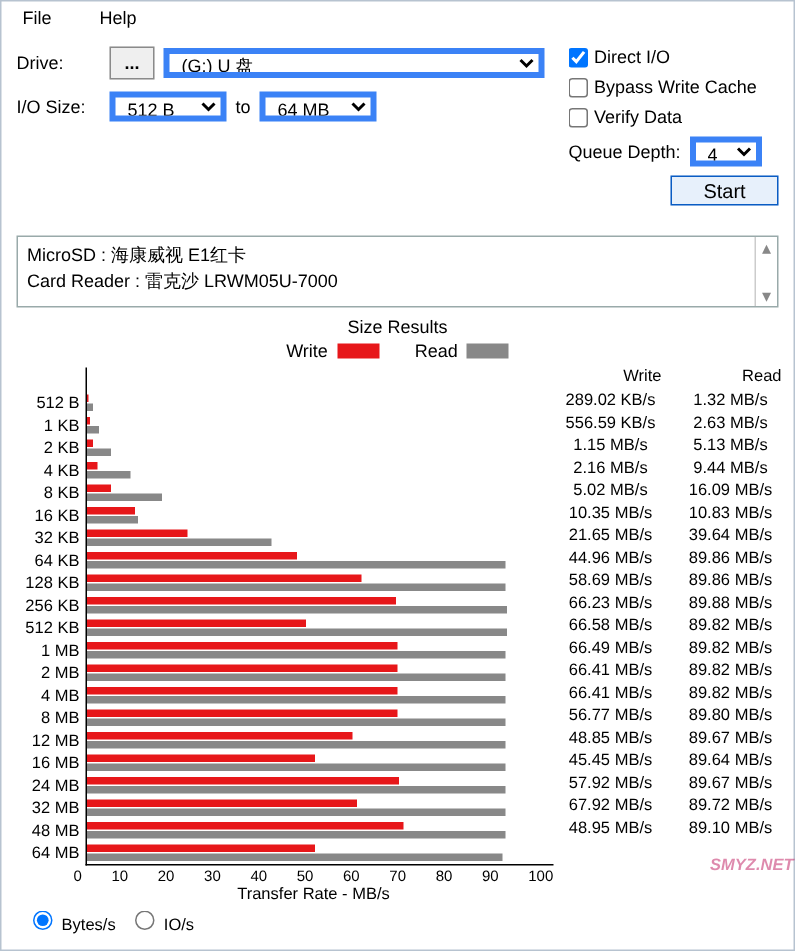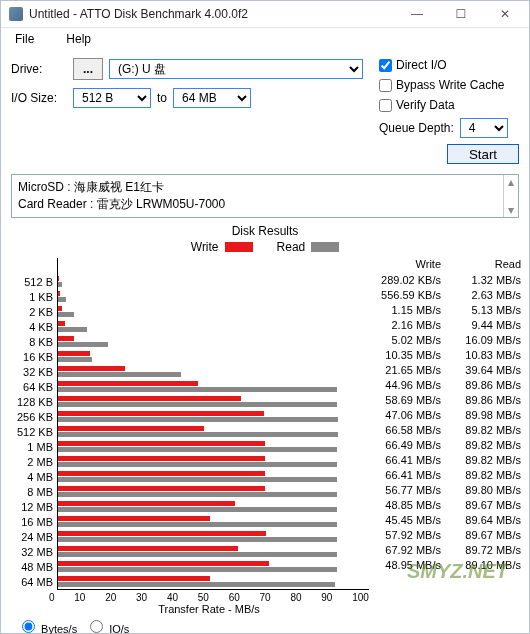--- a/index.html
+++ b/index.html
@@ -9,65 +9,56 @@
   .title{flex:1;color:#222}
   .win-btns{display:flex}
   .win-btn{width:44px;height:26px;display:flex;align-items:center;justify-content:center;color:#555}
   .menubar{display:flex;gap:16px;padding:2px 6px}
   .menu-item{padding:2px 8px;cursor:default}
   .body{padding:8px 10px 4px;display:flex;gap:16px}
   .form{flex:1;display:flex;flex-direction:column;gap:8px}
   .row{display:flex;align-items:center;gap:6px}
   .lbl{width:56px}
   .btn-small{width:28px;height:20px;border:1px solid #8a8a8a;background:#efefef;display:flex;align-items:center;justify-content:center;font-weight:bold;cursor:pointer}
-  select,.select{height:20px;border:1px solid #3b82f6;background:#fff;padding:0 4px;font:inherit}
+  select,.select{height:20px;border:4px solid #3b82f6;background:#fff;padding:0 4px;font:inherit}
   .long{flex:1}
   .right-col{display:flex;flex-direction:column;gap:6px;width:140px}
   .chk{display:flex;align-items:flex-end;gap:4px}
   .chk input{margin:0}
   .start-btn{width:72px;height:20px;border:1px solid #0a5cc3;background:#e7f0fb;cursor:pointer;align-self:flex-end}
-  .desc-box{margin:6px 10px 2px;height:38px;border:1px solid #9aa;background:#fff;padding:4px 6px;position:relative}
+  .desc-box{margin:16px 10px 2px;height:38px;border:1px solid #9aa;background:#fff;padding:4px 6px;position:relative}
   .desc-scroll{position:absolute;right:0;top:0;bottom:0;width:14px;border-left:1px solid #ccc;display:flex;flex-direction:column;justify-content:space-between;align-items:center;color:#888}
   .results-label{text-align:center;font-weight:normal;margin-top:4px}
   .legend{display:flex;justify-content:center;gap:24px;margin:2px 0 4px}
   .leg{display:flex;align-items:center;gap:6px}
   .sw{width:28px;height:10px}
   .sw.wr{background:#e7171a}
   .sw.rd{background:#888}
   .chart-area{display:flex;padding:0 8px}
   .labels-col{width:44px;display:flex;flex-direction:column;align-items:flex-end;padding-right:4px}
   .bars-col{flex:1;position:relative;border-left:1px solid #000;border-bottom:1px solid #000}
   .bar-row{height:15.0px;position:relative}
   .bar{position:absolute;height:5px}
   .bar.wr{background:#e7171a;top:2px}
   .bar.rd{background:#888;top:8px}
   .values-col{width:152px;display:flex;flex-direction:column;font-size:11px}
   .values-header{display:flex;justify-content:flex-end;gap:12px;font-size:11px;margin-bottom:2px}
   .values-header span{width:68px;text-align:right}
   .val-row{display:flex;justify-content:flex-end;gap:12px;height:15.0px;align-items:center}
-  .val-row span{width:68px;text-align:right}
+  .val-row span{width:68px;text-align:center}
   .axis-ticks{display:flex;justify-content:space-between;font-size:10px;padding:0 0 0 0;margin-top:2px;margin-left:48px;margin-right:160px}
   .axis-label{text-align:center;margin-left:48px;margin-right:160px;font-size:11px}
   .unit-radio{display:flex;gap:8px;padding:2px 16px;font-size:11px}
-  .watermark{position:absolute;right:21px;bottom:50px;font-size:20px;color:#4d7c0f;font-style:italic;font-weight:bold;opacity:0.5}
+  .watermark{position:absolute;right:0;bottom:50px;font-size:11px;color:#be185d;font-style:italic;font-weight:bold;opacity:0.5}
   .label-item{height:15.0px;display:flex;align-items:center;font-size:11px}
 </style>
 </head>
 <body>
 
 <div class="window" style="position:relative">
-  <div class="titlebar">
-    <div class="title-icon"></div>
-    <div class="title">Untitled - ATTO Disk Benchmark 4.00.0f2</div>
-    <div class="win-btns">
-      <div class="win-btn">—</div>
-      <div class="win-btn">☐</div>
-      <div class="win-btn close">✕</div>
-    </div>
-  </div>
 
   <div class="menubar">
     <div class="menu-item">File</div>
     <div class="menu-item">Help</div>
   </div>
 
   <div class="body">
     <div class="form">
       <div class="row">
         <span class="lbl">Drive:</span>
@@ -104,21 +95,21 @@
 
   <div class="desc-box">
     <div>MicroSD : 海康威视 E1红卡</div>
     <div>Card Reader : 雷克沙 LRWM05U-7000</div>
     <div class="desc-scroll">
         <span>▴</span>
         <span>▾</span>
       </div>
   </div>
 
-  <div class="results-label">Disk Results</div>
+  <div class="results-label">Size Results</div>
   <div class="legend">
     <div class="leg">
         <span>Write</span>
         <span class="sw wr"></span>
       </div>
     <div class="leg">
         <span>Read</span>
         <span class="sw rd"></span>
       </div>
   </div>
@@ -271,22 +262,22 @@
           </div>
           <div class="val-row">
             <span>44.96 MB/s</span>
             <span>89.86 MB/s</span>
           </div>
           <div class="val-row">
             <span>58.69 MB/s</span>
             <span>89.86 MB/s</span>
           </div>
           <div class="val-row">
-            <span>47.06 MB/s</span>
-            <span>89.98 MB/s</span>
+            <span>66.23 MB/s</span>
+            <span>89.88 MB/s</span>
           </div>
           <div class="val-row">
             <span>66.58 MB/s</span>
             <span>89.82 MB/s</span>
           </div>
           <div class="val-row">
             <span>66.49 MB/s</span>
             <span>89.82 MB/s</span>
           </div>
           <div class="val-row">

